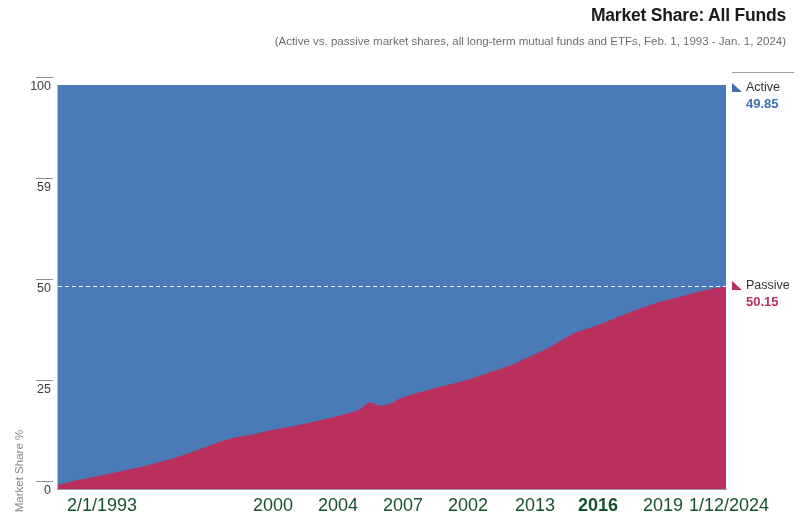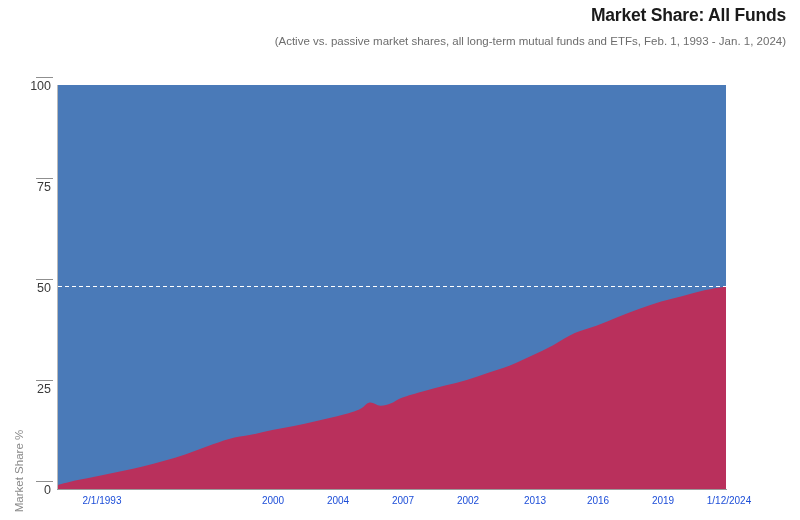--- a/index.html
+++ b/index.html
@@ -130,22 +130,22 @@
   #x-axis {
     position: absolute;
     left: 58px;
     top: 421px;
     width: 668px;
     height: 24px;
   }
   .x-tick {
     position: absolute;
     top: 4px;
-    font-size: 10px;
-    color: #1d4ed8;
+    font-size: 18px;
+    color: #14532d;
     white-space: nowrap;
     transform: translateX(-50%);
   }
 
   
   #legend {
     position: absolute;
     left: 732px;
     top: 0px;
     width: 68px;
@@ -200,21 +200,21 @@
 
 <div id="chart-area">
 
   <div id="y-axis">
     <div class="y-tick" style="top:10px;">
       <span class="y-tick-dash"></span>
       <span class="y-tick-label">100</span>
     </div>
     <div class="y-tick" style="top:111px;">
       <span class="y-tick-dash"></span>
-      <span class="y-tick-label">75</span>
+      <span class="y-tick-label">59</span>
     </div>
     <div class="y-tick" style="top:212px;">
       <span class="y-tick-dash"></span>
       <span class="y-tick-label">50</span>
     </div>
     <div class="y-tick" style="top:313px;">
       <span class="y-tick-dash"></span>
       <span class="y-tick-label">25</span>
     </div>
     <div class="y-tick" style="top:414px;">
@@ -238,19 +238,38 @@
   <div id="plot-spine-bottom"></div>
 
   <div id="x-axis">
     <div class="x-tick" style="left:44px;">2/1/1993</div>
     <div class="x-tick" style="left:150px;margin-top:36px;">1998</div>
     <div class="x-tick" style="left:215px;">2000</div>
     <div class="x-tick" style="left:280px;">2004</div>
     <div class="x-tick" style="left:345px;">2007</div>
     <div class="x-tick" style="left:410px;">2002</div>
     <div class="x-tick" style="left:477px;">2013</div>
-    <div class="x-tick" style="left:540px;">2016</div>
+    <div class="x-tick" style="left:540px;font-weight:bold;">2016</div>
     <div class="x-tick" style="left:605px;">2019</div>
     <div class="x-tick" style="left:671px;">1/12/2024</div>
   </div>
 
+  <div id="legend">
+    <div id="legend-rule"></div>
+
+    <div class="legend-entry" id="legend-active">
+      <div class="legend-head">
+        <span class="legend-marker" style="border-left:10px solid #3e6fb0; border-top:9px solid transparent;"></span>
+        <span class="legend-label">Active</span>
+      </div>
+      <div class="legend-value" style="color:#3e6fb0;">49.85</div>
+    </div>
+
+    <div class="legend-entry" id="legend-passive">
+      <div class="legend-head">
+        <span class="legend-marker" style="border-left:10px solid #b9305c; border-top:9px solid transparent;"></span>
+        <span class="legend-label">Passive</span>
+      </div>
+      <div class="legend-value" style="color:#b9305c;">50.15</div>
+    </div>
+  </div>
 
 </div>
 
 </body></html>

